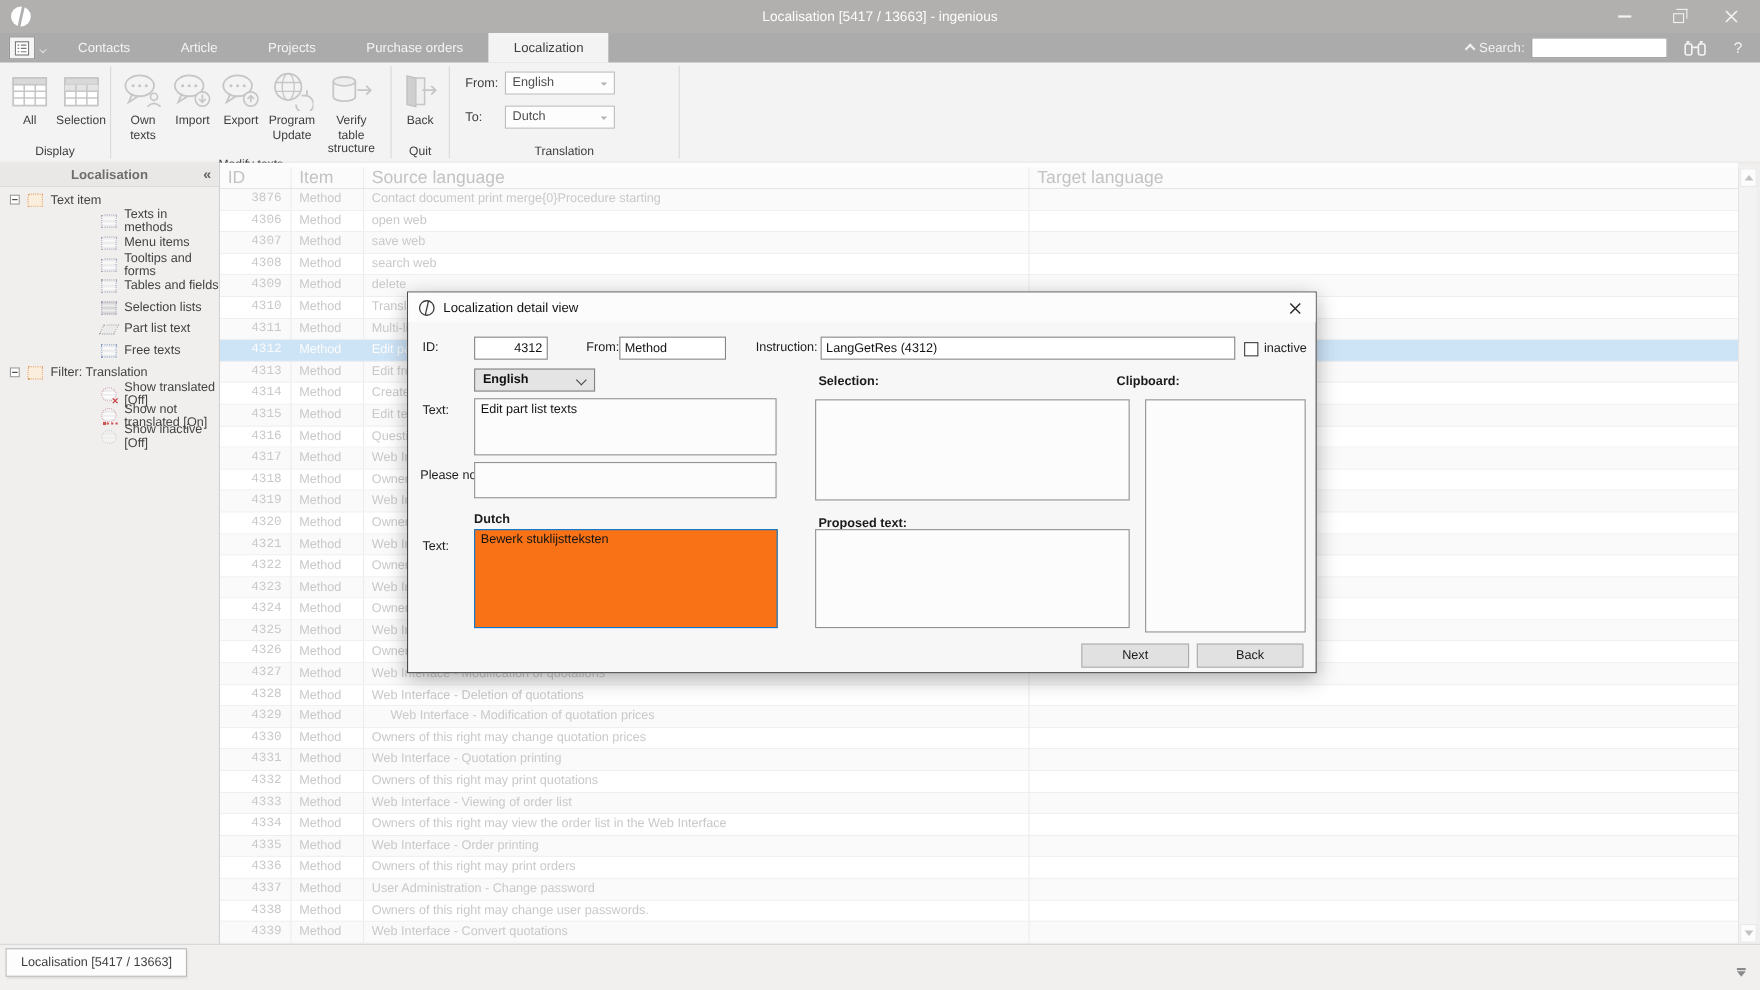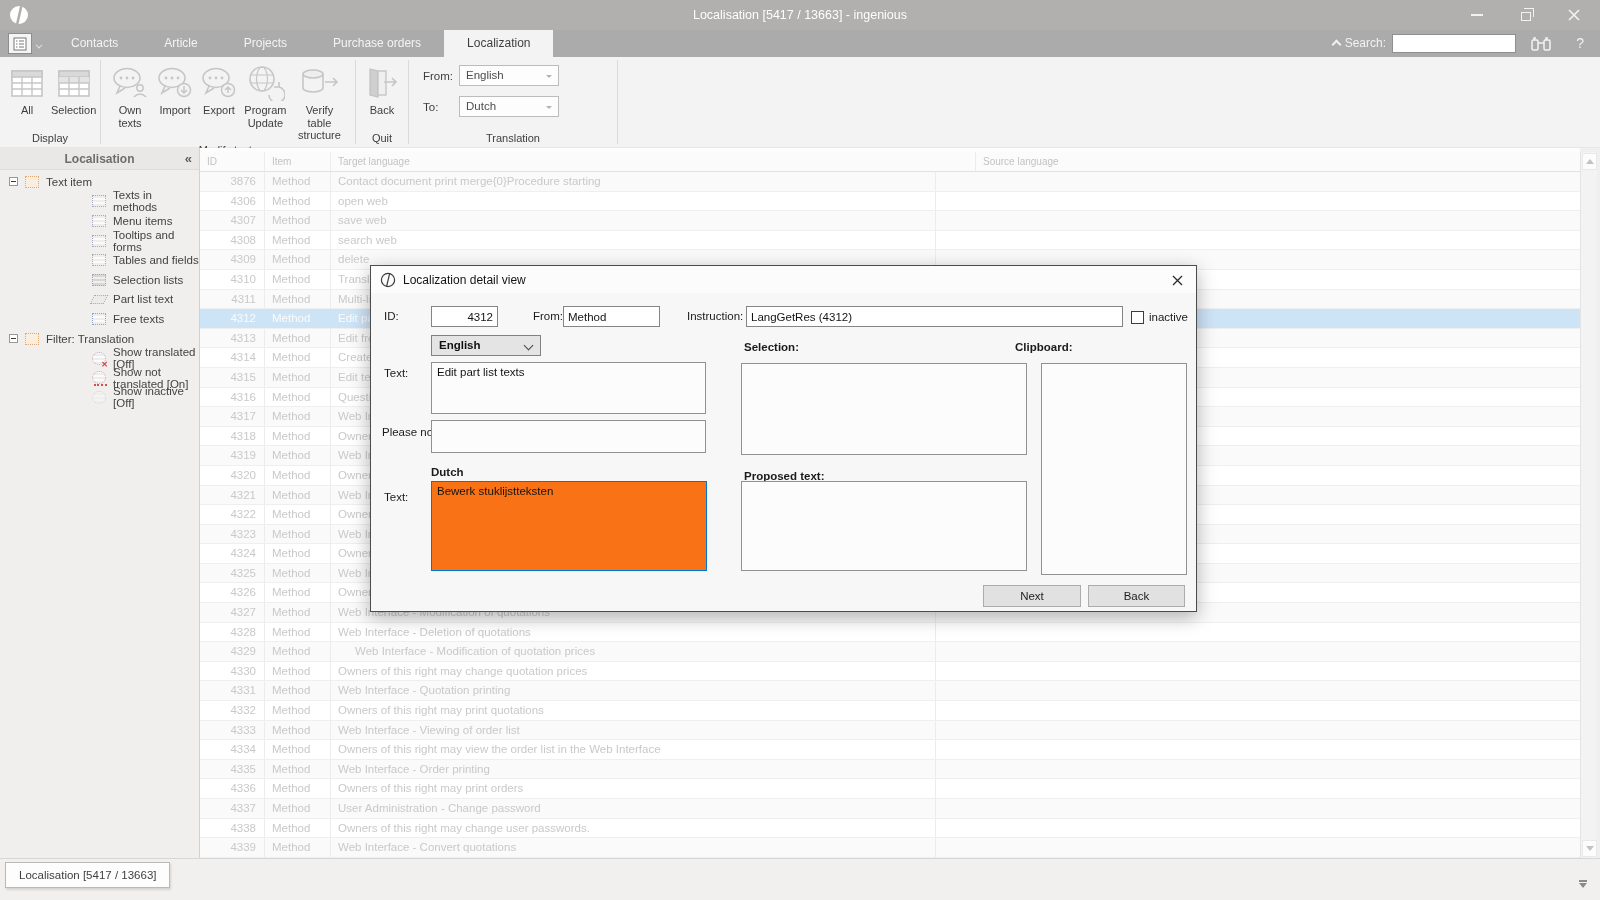--- a/index.html
+++ b/index.html
@@ -65,28 +65,28 @@
   .icon-part-list { transform:skewX(-28deg); background:#ebebeb; border:1px dotted #ababab; height:9px; }
   .icon-free-texts { border:1px dotted #8fa4c8; }
   .icon-show-translated, .icon-show-not-translated, .icon-show-inactive { border-radius:50%; border:1px dotted #cf9cae; height:13px; }
   .icon-show-translated:after { content:"\2715"; position:absolute; right:-3px; bottom:-5px; color:#cc4646; font-size:8px; font-weight:bold; }
   .icon-show-not-translated:after { content:""; position:absolute; left:1px; right:-2px; bottom:-3px; border-bottom:2px dotted #d05050; }
   .icon-show-inactive { opacity:.45; border-color:#aaa; }
 
   
   .tablewrap { position:absolute; left:200px; top:148px; width:1380px; height:710px; background:#fdfdfd; padding-top:4px; }
   .thead { display:flex; height:20px; background:#fbfbfb; border-bottom:1px solid #e2e2e2; }
-  .th { font-size:10px; color:#c3c3c3; line-height:19px; padding-left:7px; border-left:1px solid #ececec; overflow:hidden; white-space:nowrap; }
+  .th { font-size:16px; color:#c3c3c3; line-height:19px; padding-left:7px; border-left:1px solid #ececec; overflow:hidden; white-space:nowrap; }
   .th:first-child { border-left:none; }
   .rowsbox { }
   .drow { display:flex; height:19.6px; border-bottom:1px solid #efefef; background:#fff; }
   .drow:nth-child(odd) { background:#fafafa; }
   .drow.sel { background:#cde4f7; }
   .td { font-size:11.5px; color:#c9c9c9; line-height:18.6px; border-left:1px solid #ececec; overflow:hidden; white-space:nowrap; padding-left:7px; }
-  .td:first-child { border-left:none; }
+  .td:first-child { border-left:none;font-family:Liberation Mono, monospace; }
   .td.num { text-align:right; padding-right:8px; padding-left:0; }
   .drow.sel .td { color:#fbfbfb; border-left-color:#cde4f7; }
 
   
   .vscroll { position:absolute; left:1580px; top:152px; width:17px; height:706px; background:#f3f3f3; border-left:1px solid #e4e4e4; }
   .sbtn { position:absolute; left:1px; width:15px; height:17px; background:#fcfcfc; border:1px solid #e9e9e9; display:flex; align-items:center; justify-content:center; }
   .sbtn.up { top:1px; } .sbtn.down { bottom:1px; }
   .tri-up { border:4px solid transparent; border-bottom:5px solid #c2c2c2; margin-top:-4px; }
   .tri-down { border:4px solid transparent; border-top:5px solid #c2c2c2; margin-bottom:-4px; }
 
@@ -358,22 +358,22 @@
           <span class="ticon leafic icon-show-inactive"></span>
           <span>Show inactive [Off]</span>
         </div>
       </div>
   </div>
 
   <div class="tablewrap">
     <div class="thead">
         <div class="th" style="width: 64px;">ID</div>
         <div class="th" style="width: 66px;">Item</div>
+        <div class="th" style="width: 605px;">Source language</div>
         <div class="th" style="width: 645px;">Target language</div>
-        <div class="th" style="width: 605px;">Source language</div>
       </div>
     <div class="rowsbox">
         <div class="drow">
           <div class="td num" style="width: 64px;">3876</div>
           <div class="td" style="width: 66px;">Method</div>
           <div class="td" style="width: 605px;">Contact document print merge{0}Procedure starting</div>
           <div class="td" style="width: 645px;"></div>
         </div>
         <div class="drow">
           <div class="td num" style="width: 64px;">4306</div>

